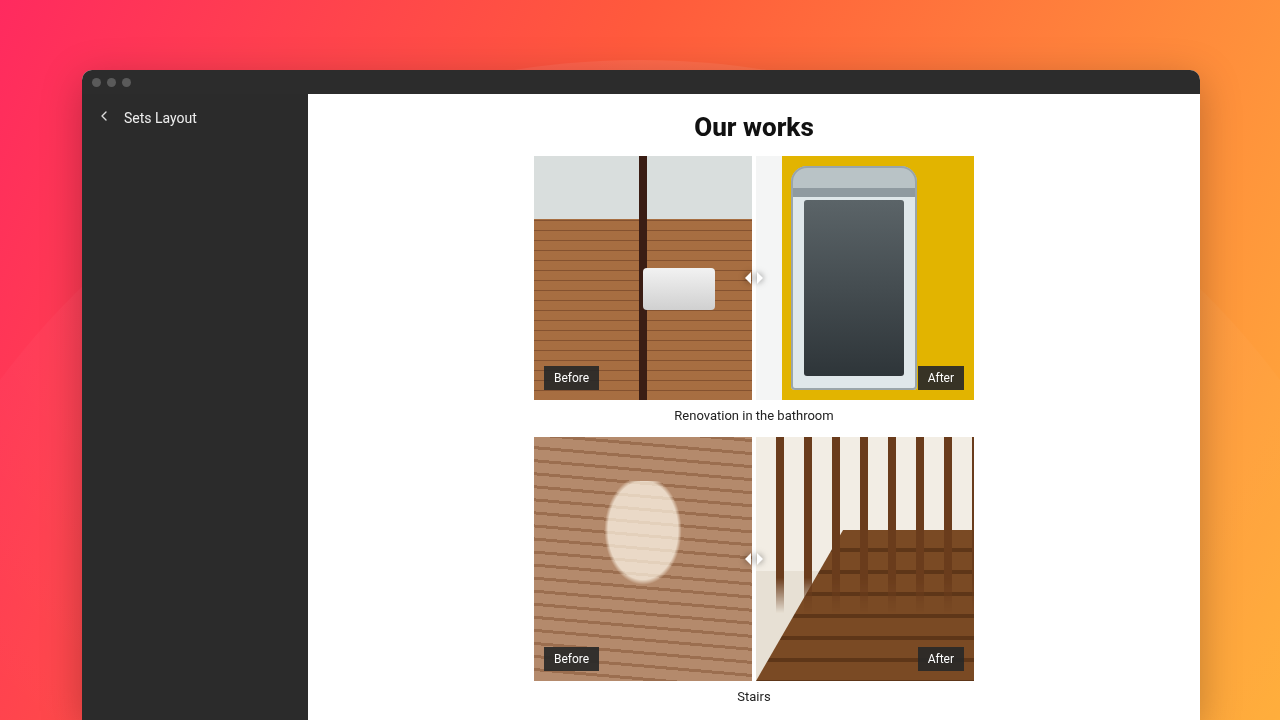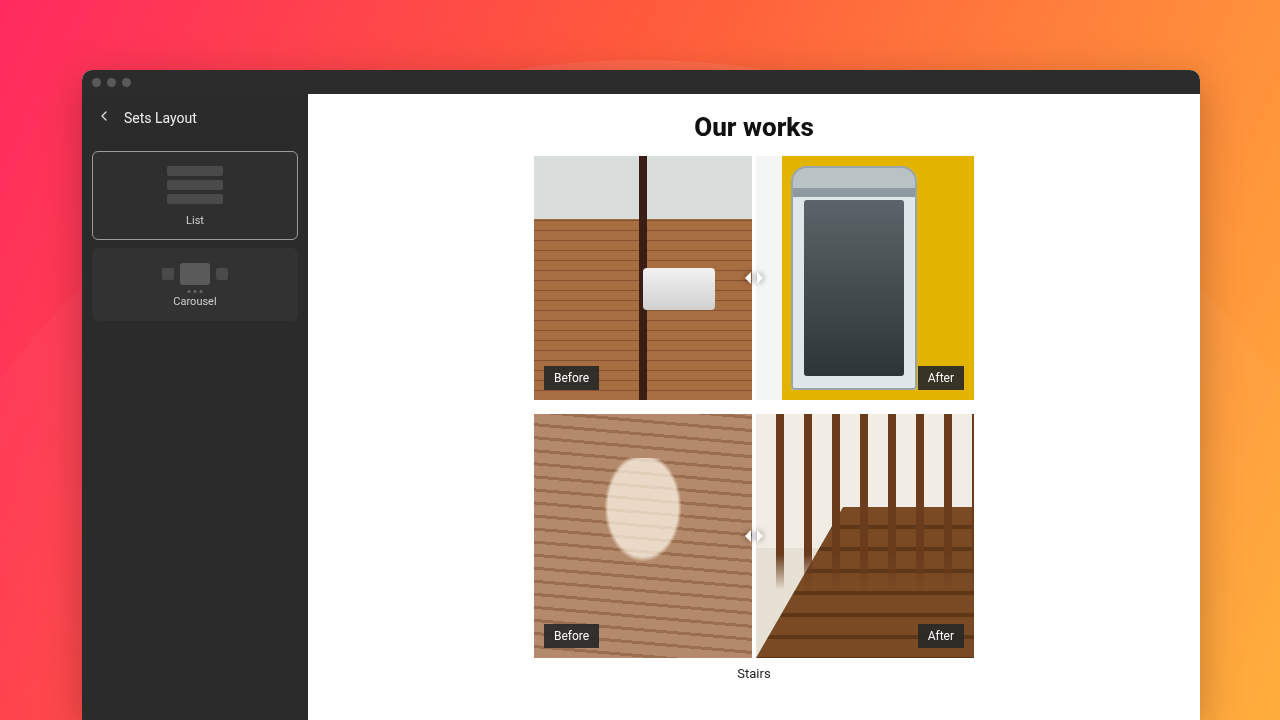--- a/index.html
+++ b/index.html
@@ -145,44 +145,20 @@
 
     <aside class="sidebar">
       <div class="sidebar-header">
         <span class="back-icon">
           <svg viewBox="0 0 24 24" fill="none" stroke-width="2" stroke-linecap="round" stroke-linejoin="round">
               <path d="M15 18l-6-6 6-6"></path>
             </svg>
         </span>
         <span>Sets Layout</span>
       </div>
-      <div class="options">
-        <div class="option-card selected">
-          <div class="thumb-list">
-            <div class="row"></div>
-              <div class="row"></div>
-              <div class="row"></div>
-          </div>
-          <span class="option-label">List</span>
-        </div>
-        <div class="option-card">
-          <div class="thumb-carousel">
-            <div class="side"></div>
-            <div class="center">
-                <div class="dots">
-                  <span></span>
-                  <span></span>
-                  <span></span>
-                </div>
-              </div>
-            <div class="side"></div>
-          </div>
-          <span class="option-label">Carousel</span>
-        </div>
-      </div>
     </aside>
 
     <main class="preview">
       <div class="preview-inner">
         <h1 class="page-title">Our works</h1>
 
         <div class="work">
           <div class="pair">
             <div class="img bath-before">
               <span class="badge left">Before</span>
@@ -192,20 +168,21 @@
                   <path d="M8 1 L2 7 L8 13 Z"></path>
                 </svg>
               <svg viewBox="0 0 10 14">
                   <path d="M2 1 L8 7 L2 13 Z"></path>
                 </svg>
             </div>
             <div class="img bath-after">
               <span class="badge right">After</span>
             </div>
           </div>
+          <div class="caption">Renovation in the bathroom</div>
         </div>
 
         <div class="work">
           <div class="pair">
             <div class="img stairs-before">
               <span class="badge left">Before</span>
             </div>
             <div class="divider-handle">
               <svg viewBox="0 0 10 14">
                   <path d="M8 1 L2 7 L8 13 Z"></path>

